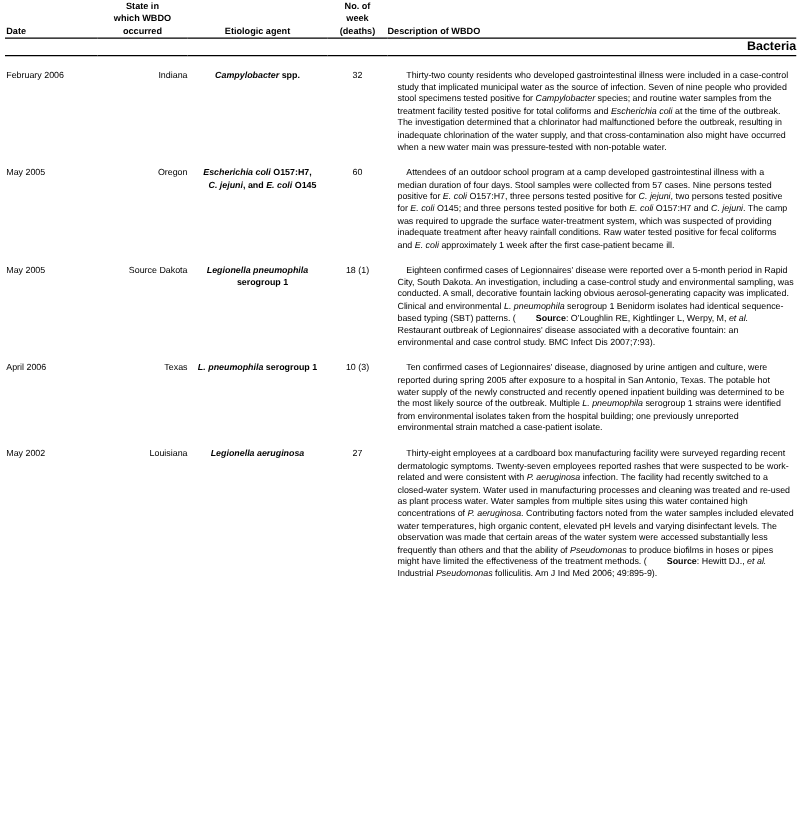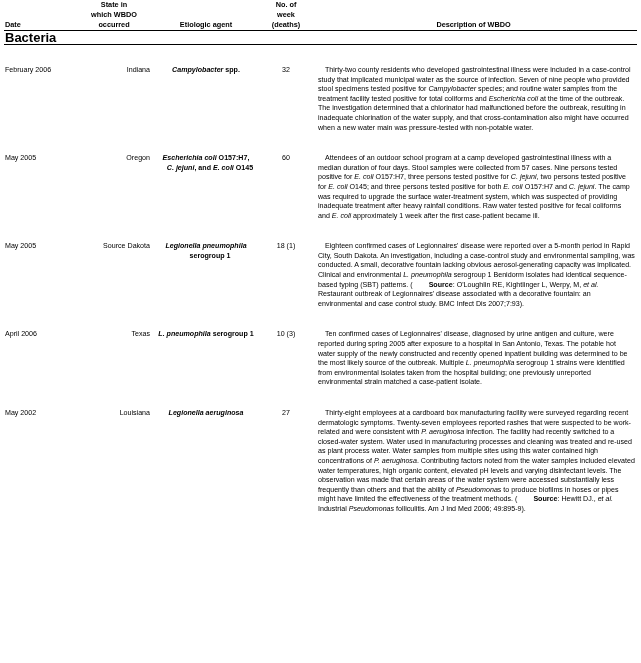--- a/index.html
+++ b/index.html
@@ -40,42 +40,42 @@
     line-height: 9.8px;
     vertical-align: bottom;
     padding: 0 0 1px 0;
     text-align: center;
   }
   th.h-date {
     text-align: left;
     padding-left: 1px;
   }
   th.h-desc {
-    text-align: center;
+    text-align: left;
     margin-top: 16px;
   }
   thead tr.hdr-row th {
     border-bottom: 1.6px solid #000;
   }
   .hdr-stack { display: block; }
 
   tr.section-row td {
     font-weight: bold;
-    font-size: 13px;
+    font-size: 10px;
     padding: 1.5px 0 1.5px 1px;
     border-bottom: 0.9px solid #000;
-    text-align: left;
+    text-align: right;
   }
 
   tbody td {
     vertical-align: top;
     padding: 0;
   }
   tr.data-row > td {
-    padding-top: 21px;
+    padding-top: 11px;
     padding-bottom: 0;
   }
   td.cell-date {
     text-align: left;
     padding-left: 1px;
     white-space: nowrap;
   }
   td.cell-state {
     text-align: right;
   }

